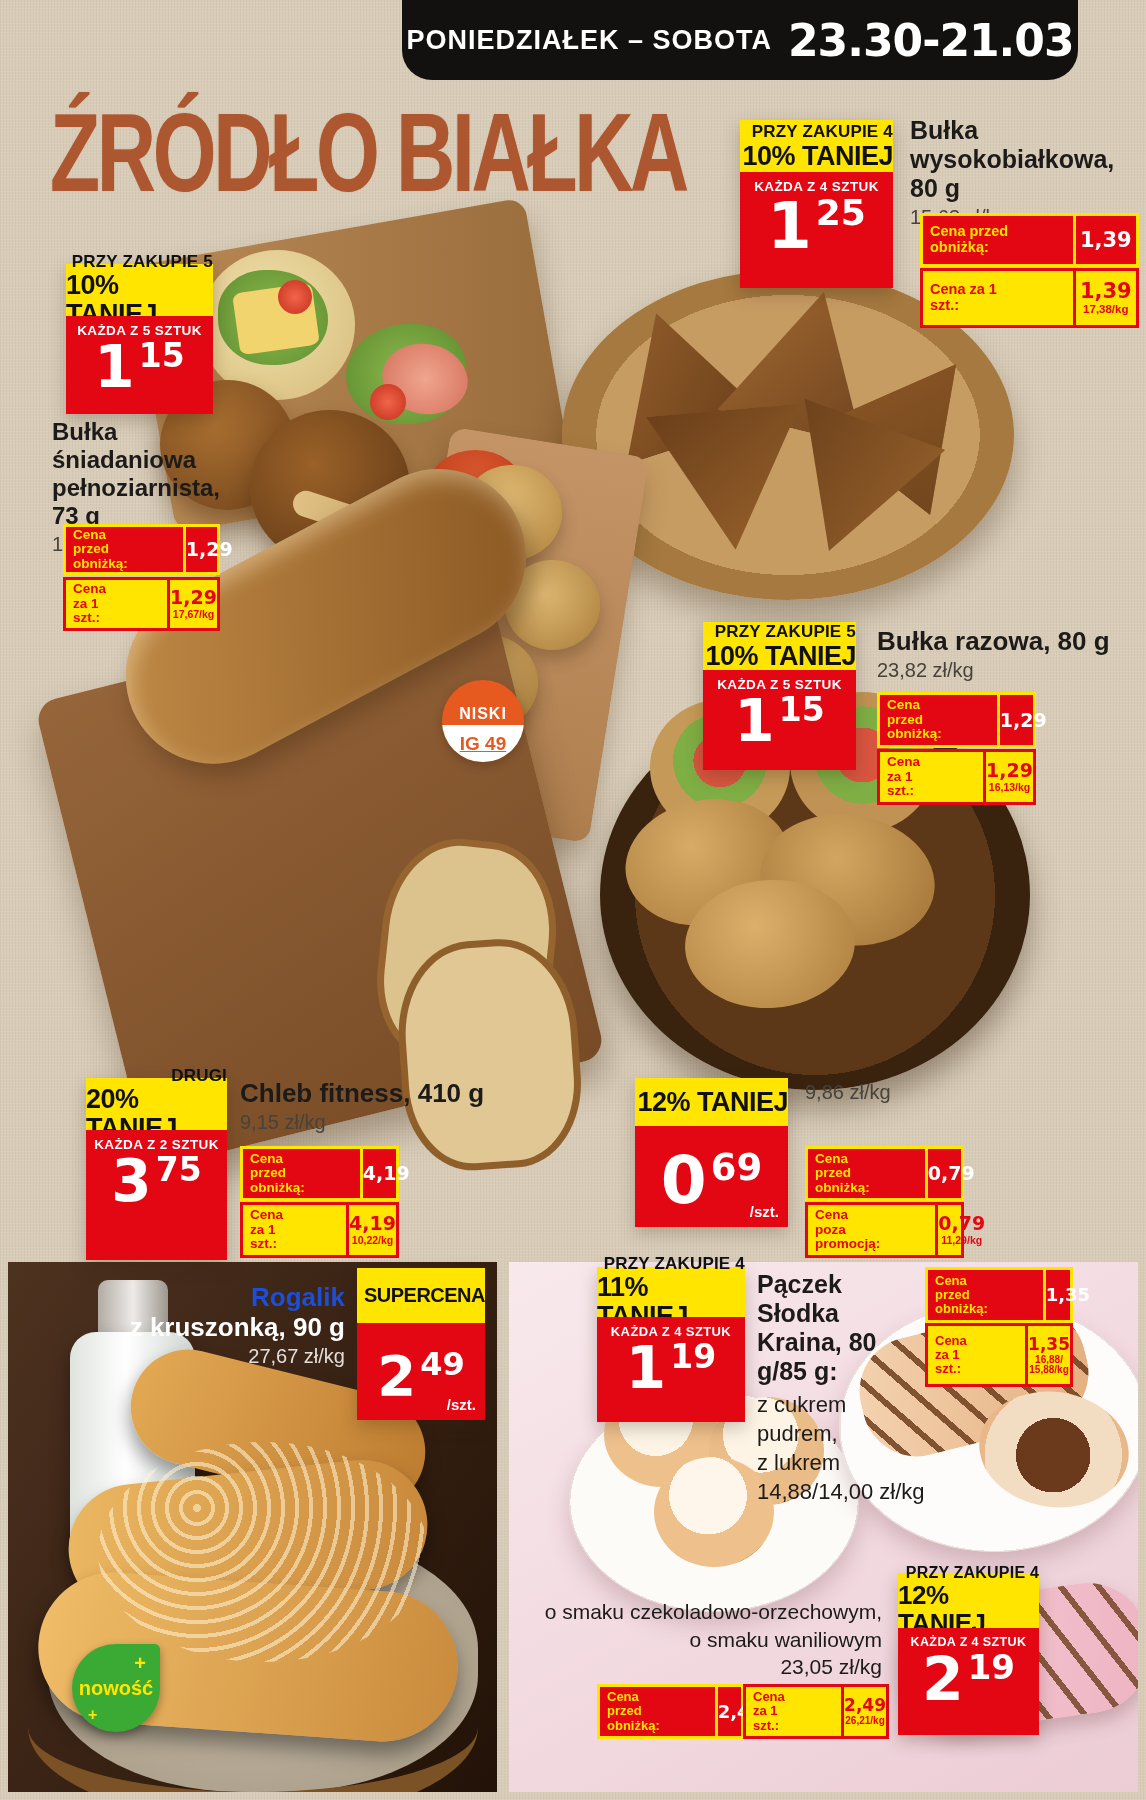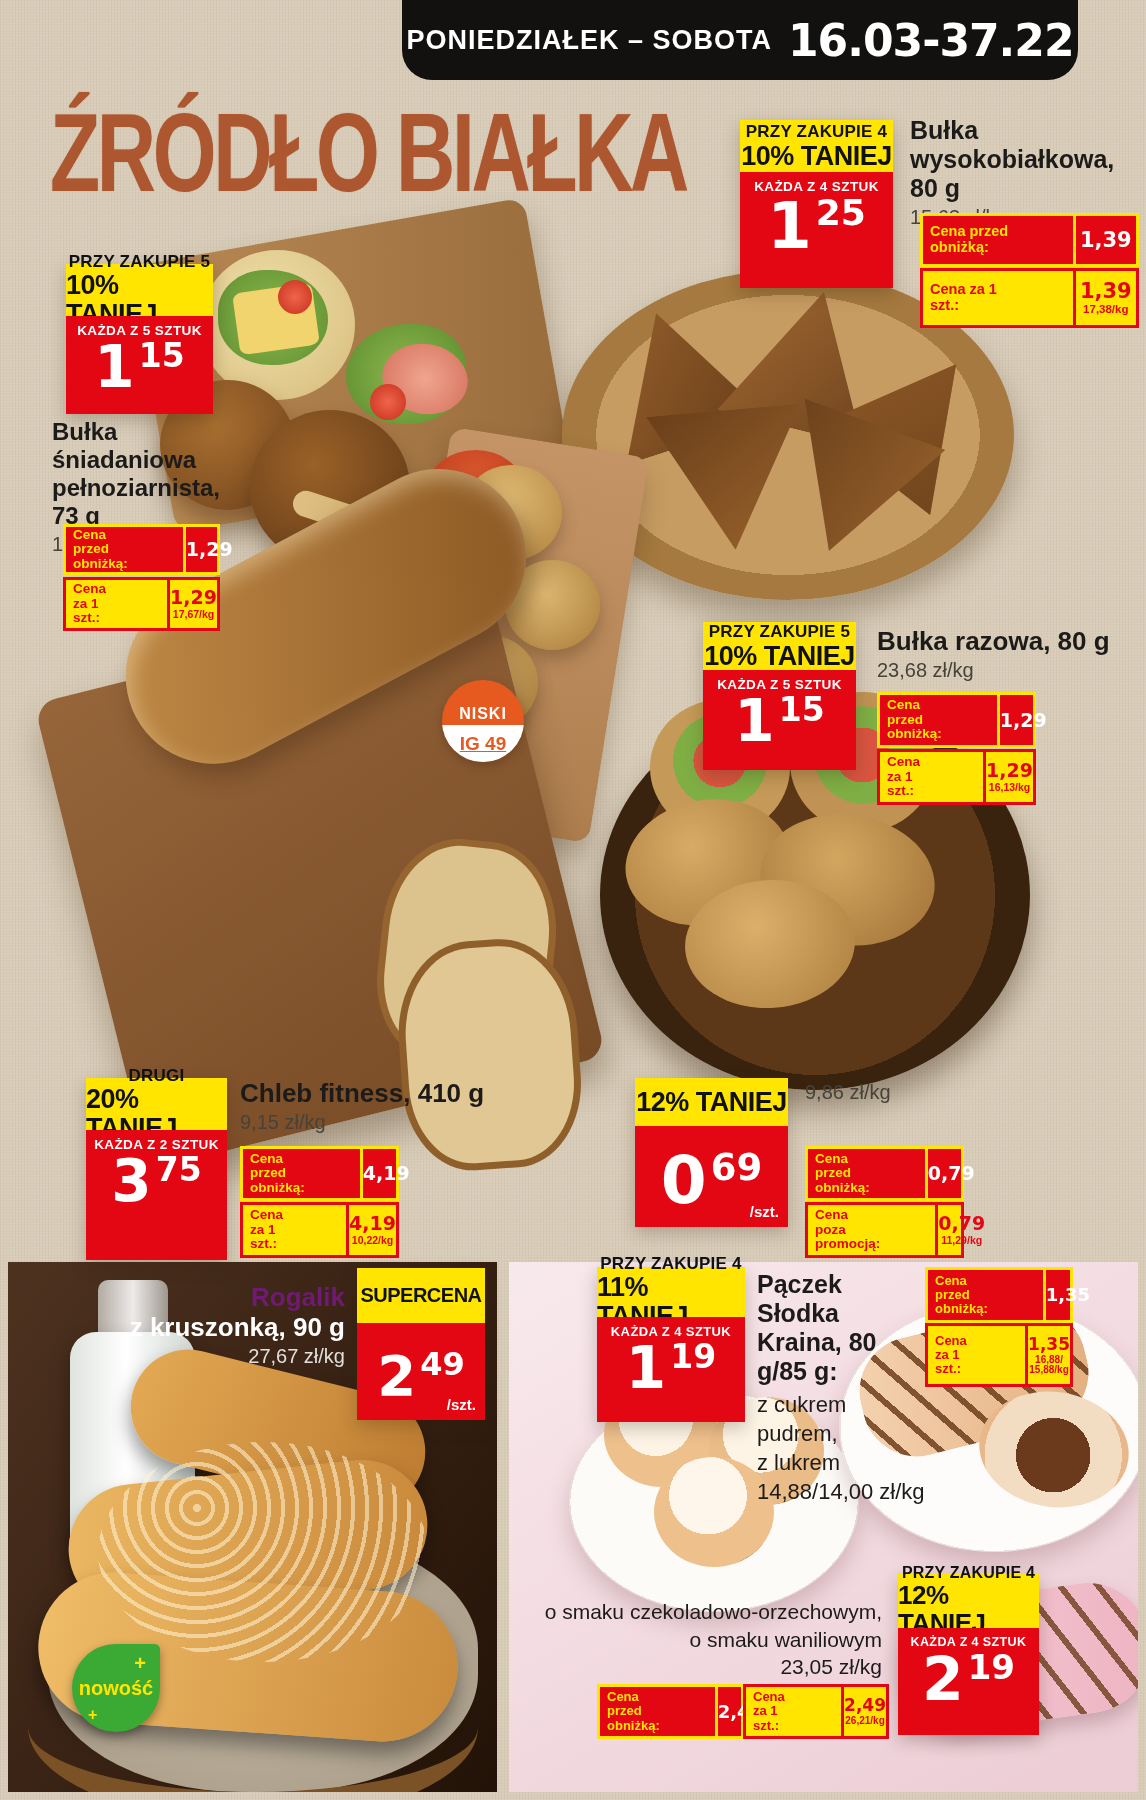--- a/index.html
+++ b/index.html
@@ -27,21 +27,21 @@
 
   
   .page-title{
     left:50px;top:96px;font-size:100px;line-height:1;font-weight:700;color:var(--title);
     transform:scale(.82,1.12);transform-origin:left top;letter-spacing:-4px;white-space:nowrap;
     text-shadow:0 0 1px rgba(173,87,48,.6);
   }
 
   
   .promo{display:flex;flex-direction:column;box-shadow:0 6px 16px rgba(50,30,10,.25);}
-  .promo-head{background:var(--yellow);display:flex;flex-direction:column;align-items:center;justify-content:center;color:#111;}
+  .promo-head{background:var(--yellow);display:flex;flex-direction:column;align-items:flex-end;justify-content:center;color:#111;}
   .promo-top{font-size:17px;font-weight:700;letter-spacing:.2px;line-height:1.15;}
   .promo-main{font-size:27px;font-weight:700;letter-spacing:-.5px;line-height:1.05;}
   .promo-body{background:var(--red);flex:1;color:#fff;text-align:center;position:relative;padding-top:7px;}
   .promo-qty{font-size:13.5px;font-weight:700;letter-spacing:.4px;}
   .bigprice{font-family:"DejaVu Sans",sans-serif;font-weight:700;line-height:.95;margin-top:2px;}
   .bigprice .zl{font-size:64px;}
   .bigprice .gr{font-size:36px;vertical-align:top;position:relative;top:0;margin-left:4px;}
   .per-unit{position:absolute;right:9px;bottom:7px;font-size:15px;font-weight:700;color:#fff;}
 
   
@@ -148,21 +148,21 @@
   <div class="shape" style="left:200px;top:135px;width:115px;height:108px;border-radius:50%;background:radial-gradient(circle at 45% 35%,#fdf4e6 0 40%,#eabc88 40% 75%,#d2975e 75%);"></div>
   <div class="shape" style="left:145px;top:195px;width:120px;height:110px;border-radius:50%;background:radial-gradient(circle at 45% 35%,#fef6ea 0 40%,#eec08c 40% 75%,#d79c63 75%);"></div>
   <div class="shape" style="left:330px;top:40px;width:310px;height:250px;border-radius:50%;background:radial-gradient(ellipse,#fefcfa 0 70%,#eadfdb 70% 100%);box-shadow:0 12px 22px rgba(120,70,80,.25);"></div>
   <div class="shape" style="left:350px;top:60px;width:230px;height:120px;border-radius:55px;transform:rotate(-14deg);background:repeating-linear-gradient(55deg,rgba(110,62,28,.85) 0 6px,transparent 6px 26px),linear-gradient(100deg,#f4d2b0,#e4af7f);"></div>
   <div class="shape" style="left:470px;top:130px;width:150px;height:115px;border-radius:50%;background:radial-gradient(circle at 50% 55%,#6b3a1c 0 38%,#f3ddc2 38% 70%,#e8b88a 70%);transform:rotate(8deg);"></div>
   <div class="shape" style="left:390px;top:330px;width:250px;height:130px;border-radius:60px;transform:rotate(-8deg);background:repeating-linear-gradient(60deg,rgba(110,62,28,.8) 0 6px,transparent 6px 30px),linear-gradient(100deg,#f6cdd6,#eeb3c2);box-shadow:0 10px 18px rgba(120,70,80,.3);"></div>
 </div>
 
 <div class="abs banner">
   <span class="days">PONIEDZIAŁEK – SOBOTA</span>
-  <span class="dates">16.03-37.22</span>
+  <span class="dates">23.30-21.03</span>
 </div>
 
 <div class="abs page-title">ŹRÓDŁO BIAŁKA</div>
 
 <div class="abs niski" style="left:442px;top:680px;width:82px;height:82px;">
   <div class="nt">NISKI</div>
   <div class="nb">IG 49</div>
 </div>
 
 <div class="abs promo" style="left:740px;top:120px;width:153px;height:168px;">
@@ -231,21 +231,21 @@
     <div class="promo-top">PRZY ZAKUPIE 5</div>
     <div class="promo-main">10% TANIEJ</div>
   </div>
   <div class="promo-body">
     <div class="promo-qty">KAŻDA Z 5 SZTUK</div>
     <div class="bigprice"><span class="zl" style="font-size:58px;">1</span><span class="gr" style="font-size:33px;">15</span></div>
   </div>
 </div>
 <div class="abs" style="left:877px;top:626px;width:269px;">
   <div class="pname" style="font-size:26px;">Bułka razowa, 80 g</div>
-  <div class="punit">23,68 zł/kg</div>
+  <div class="punit">23,82 zł/kg</div>
 </div>
 <div class="abs pbox redbox" style="left:877px;top:692px;width:153px;height:50px;">
   <div class="pl" style="font-size:13.5px;">Cena przed obniżką:</div>
   <div class="pv" style="font-size:19px;">
       <span>1,29</span>
     </div>
 </div>
 <div class="abs pbox yellowbox" style="left:877px;top:749px;width:153px;height:50px;">
   <div class="pl" style="font-size:13.5px;">Cena za 1 szt.:</div>
   <div class="pv" style="font-size:19px;">
@@ -302,21 +302,21 @@
 </div>
 <div class="abs pbox yellowbox" style="left:805px;top:1202px;width:153px;height:50px;">
   <div class="pl" style="font-size:13.5px;">Cena poza promocją:</div>
   <div class="pv" style="font-size:19px;">
       <span>0,79</span>
       <span class="kg" style="font-size:10.5px;">11,29/kg</span>
     </div>
 </div>
 
 <div class="abs right-col on-dark" style="left:95px;top:1282px;width:250px;">
-  <div class="pname on-dark" style="color:#701a75;font-size:26px;">Rogalik</div>
+  <div class="pname on-dark" style="color:#1d4ed8;font-size:26px;">Rogalik</div>
   <div class="pname" style="color:#fff;font-size:26px;">z kruszonką, 90 g</div>
   <div class="punit">27,67 zł/kg</div>
 </div>
 <div class="abs promo" style="left:357px;top:1268px;width:128px;height:152px;">
   <div class="promo-head" style="height:55px;">
     <div class="promo-main" style="font-size:20px;letter-spacing:-.5px;">SUPERCENA</div>
   </div>
   <div class="promo-body" style="display:flex;align-items:center;justify-content:center;">
     <div class="bigprice"><span class="zl" style="font-size:56px;">2</span><span class="gr" style="font-size:32px;">49</span></div>
     <div class="per-unit">/szt.</div>

